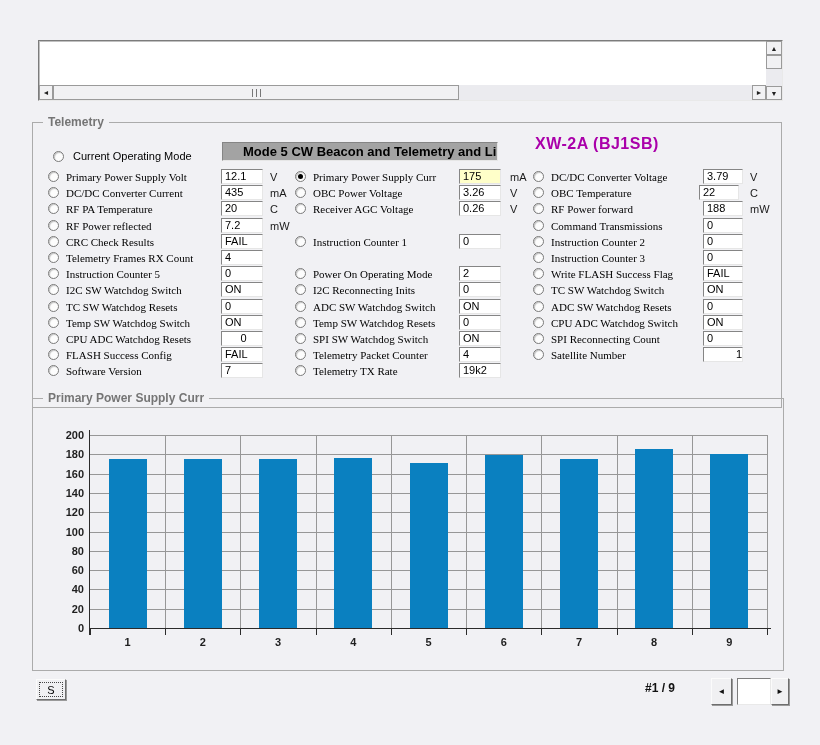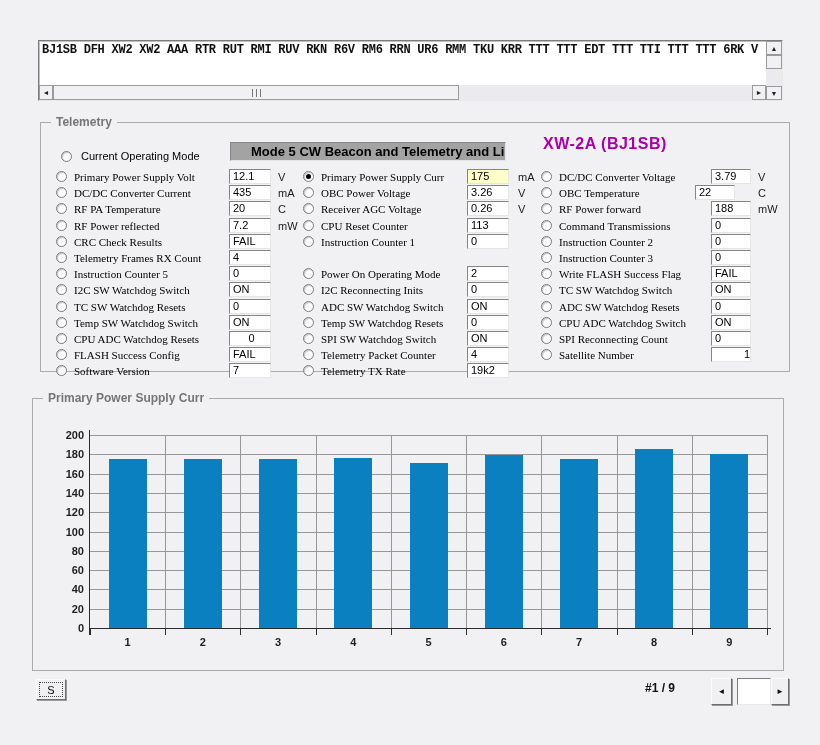--- a/index.html
+++ b/index.html
@@ -26,21 +26,21 @@
             background:#f1f1f3; border:1px solid #9a9a9a; }
   .hthumb { position:absolute; left:14px; top:0; width:406px; height:15px; background:#f1f1f3;
             border:1px solid #9a9a9a; display:flex; align-items:center; justify-content:center; }
   .grip { width:9px; height:8px;
           background:repeating-linear-gradient(90deg,#777 0 1px,transparent 1px 4px); }
 
   
   .group { position:absolute; border:1px solid #ababab; }
   .legend { position:absolute; top:-8px; left:10px; background:#f1f1f4; padding:0 5px;
             font-size:12px; font-weight:700; color:#757575; line-height:14px; white-space:nowrap; }
-  .telem { left:32px; top:122px; width:750px; height:250px;margin-left:8px; }
+  .telem { left:32px; top:122px; width:750px; height:286px; }
   .chartg { left:32px; top:398px; width:752px; height:273px; }
 
   
   .radio { position:absolute; width:11px; height:11px; border-radius:50%; background:#fdfdfd;
            border:1px solid #7a7a7a; box-shadow: inset 1px 1px 1px rgba(0,0,0,.22); }
   .radio.sel::after { content:""; position:absolute; left:2px; top:2px; width:5px; height:5px;
            border-radius:50%; background:#000; }
   .lbl { position:absolute; left:18px; top:2px; font-size:11px; white-space:nowrap;font-family:Liberation Serif, serif; }
   .field { position:absolute; top:0; height:15px; background:#fff; border:1px solid;
            border-color:#858585 #e6e6e6 #e6e6e6 #858585; font-size:11px; line-height:13px;
@@ -90,21 +90,21 @@
   .nav-box { position:absolute; left:737px; top:678px; width:34px; height:27px; background:#fff;
            border:1px solid; border-color:#7c7c7c #e9e9e9 #e9e9e9 #7c7c7c; font-size:12px;
            padding:0 3px; font-family:"Liberation Sans", sans-serif; }
 </style>
 </head>
 <body>
 
 <div class="app">
 
   <div class="feed">
-    <div class="feed-lines"><div>BJ1SB DFH XW2 XW2 AAA RTR RUT RMI RUV RKN R6V RM6 RRN UR6 RMM TKU KRR TTT TTT EDT TTT TTI TTT TTT 6RK V</div></div>
+    <div class="feed-lines"></div>
     <div class="vscroll">
       <div class="sbtn up">
         <span>▲</span>
         </div>
       <div class="vthumb"></div>
       <div class="sbtn down">
         <span>▼</span>
         </div>
     </div>
     <div class="hscroll">
@@ -209,25 +209,20 @@
           <span class="lbl">OBC Power Voltage</span>
           <div class="field" style="left: 164px; width: 42px;">3.26</div>
           <span class="unit" style="left: 215px;">V</span>
         </div>
         <div class="trow" style="top: 32.4px;">
           <span class="radio"></span>
           <span class="lbl">Receiver AGC Voltage</span>
           <div class="field" style="left: 164px; width: 42px;">0.26</div>
           <span class="unit" style="left: 215px;">V</span>
         </div>
-        <div class="trow" style="top: 48.6px;">
-          <span class="radio"></span>
-          <span class="lbl">CPU Reset Counter</span>
-          <div class="field" style="left: 164px; width: 42px;">113</div>
-        </div>
         <div class="trow" style="top: 64.8px;">
           <span class="radio"></span>
           <span class="lbl">Instruction Counter 1</span>
           <div class="field" style="left: 164px; width: 42px;">0</div>
         </div>
         <div class="trow" style="top: 97.2px;">
           <span class="radio"></span>
           <span class="lbl">Power On Operating Mode</span>
           <div class="field" style="left: 164px; width: 42px;">2</div>
         </div>
@@ -265,21 +260,21 @@
     <div class="tcol tcol2">
         <div class="trow" style="top: 0px;">
           <span class="radio"></span>
           <span class="lbl">DC/DC Converter Voltage</span>
           <div class="field" style="left: 170px; width: 40px;">3.79</div>
           <span class="unit" style="left: 217px;">V</span>
         </div>
         <div class="trow" style="top: 16.2px;">
           <span class="radio"></span>
           <span class="lbl">OBC Temperature</span>
-          <div class="field" style="left: 154px; width: 40px;">22</div>
+          <div class="field" style="left: 166px; width: 40px;">22</div>
           <span class="unit" style="left: 217px;">C</span>
         </div>
         <div class="trow" style="top: 32.4px;">
           <span class="radio"></span>
           <span class="lbl">RF Power forward</span>
           <div class="field" style="left: 170px; width: 40px;">188</div>
           <span class="unit" style="left: 217px;">mW</span>
         </div>
         <div class="trow" style="top: 48.6px;">
           <span class="radio"></span>

